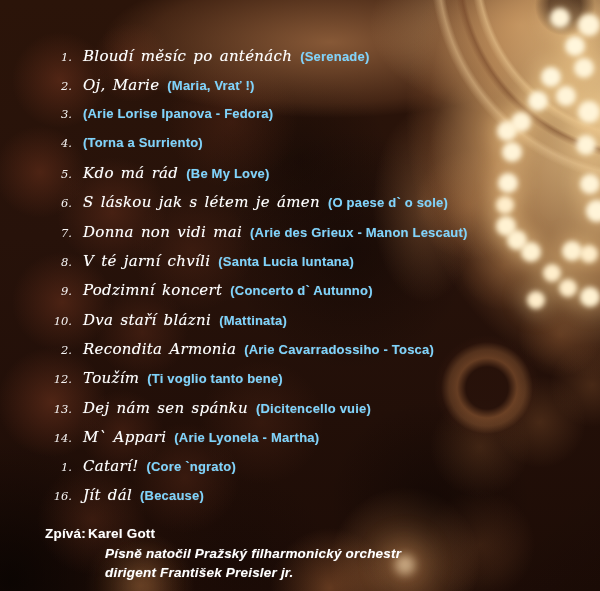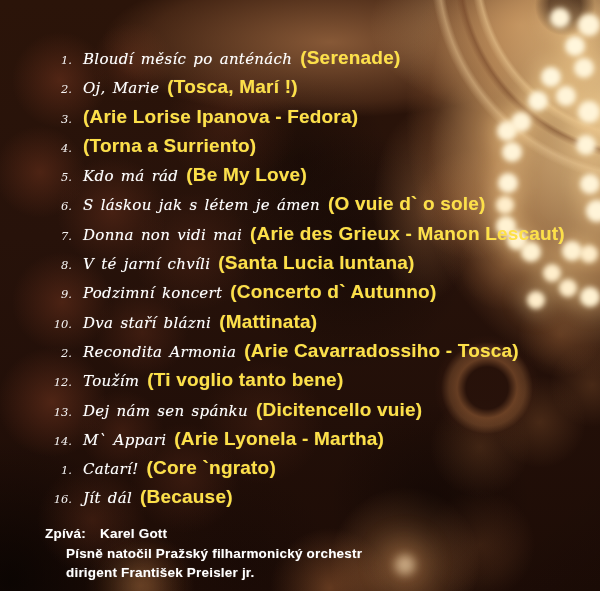--- a/index.html
+++ b/index.html
@@ -114,72 +114,72 @@
     width:26px; flex:0 0 26px; text-align:right; margin-right:11px;
     font-family:"DejaVu Serif", serif; font-style:italic; font-size:11.5px;
     color:#ffffff; opacity:0.95;
   }
   .track-title {
     font-family:"DejaVu Serif", serif; font-style:italic; font-size:15px;
     color:#ffffff; letter-spacing:0.3px; word-spacing:2px; white-space:nowrap;
     margin-right:8px; text-shadow:0 0 1px rgba(255,255,255,0.45);
   }
   .track-note {
-    font-family:"Liberation Sans", sans-serif; font-weight:bold; font-size:19px;
-    color:#fde047; letter-spacing:0.2px; white-space:nowrap;
+    font-family:"Liberation Sans", sans-serif; font-weight:bold; font-size:13px;
+    color:#7dd3fc; letter-spacing:0.2px; white-space:nowrap;
     text-shadow:0 0 1px rgba(255,255,255,0.3);
   }
 
   
   .credits {
     position:absolute; left:45px; top:524px; color:#ffffff;
     font-family:"Liberation Sans", sans-serif; font-weight:bold;
     font-size:13.5px; line-height:19.5px; letter-spacing:0.2px;
     text-shadow:0 0 1px rgba(255,255,255,0.35);
   }
   .credit-line1 { display:flex; }
-  .credit-line1 .label { margin-right:14px; }
-  .credit-indent { margin-left:21px; }
+  .credit-line1 .label { margin-right:2px; }
+  .credit-indent { margin-left:60px;font-style:italic; }
 </style>
 </head>
 <body>
 
 <div class="stage">
   <div class="bg"></div>
   <div class="bulb-halo"></div>
   <div class="bulb-core"></div>
 
   <div class="tracklist">
     <div class="track-row">
       <span class="track-num">1.</span>
       <span class="track-title">Bloudí měsíc po anténách</span>
       <span class="track-note">(Serenade)</span>
     </div>
     <div class="track-row">
       <span class="track-num">2.</span>
       <span class="track-title">Oj, Marie</span>
-      <span class="track-note">(Tosca, Marí !)</span>
+      <span class="track-note">(Maria, Vrať !)</span>
     </div>
     <div class="track-row">
       <span class="track-num">3.</span>
       <span class="track-note">(Arie Lorise Ipanova - Fedora)</span>
     </div>
     <div class="track-row">
       <span class="track-num">4.</span>
       <span class="track-note">(Torna a Surriento)</span>
     </div>
     <div class="track-row">
       <span class="track-num">5.</span>
       <span class="track-title">Kdo má rád</span>
       <span class="track-note">(Be My Love)</span>
     </div>
     <div class="track-row">
       <span class="track-num">6.</span>
       <span class="track-title">S láskou jak s létem je ámen</span>
-      <span class="track-note">(O vuie d` o sole)</span>
+      <span class="track-note">(O paese d` o sole)</span>
     </div>
     <div class="track-row">
       <span class="track-num">7.</span>
       <span class="track-title">Donna non vidi mai</span>
       <span class="track-note">(Arie des Grieux - Manon Lescaut)</span>
     </div>
     <div class="track-row">
       <span class="track-num">8.</span>
       <span class="track-title">V té jarní chvíli</span>
       <span class="track-note">(Santa Lucia luntana)</span>

